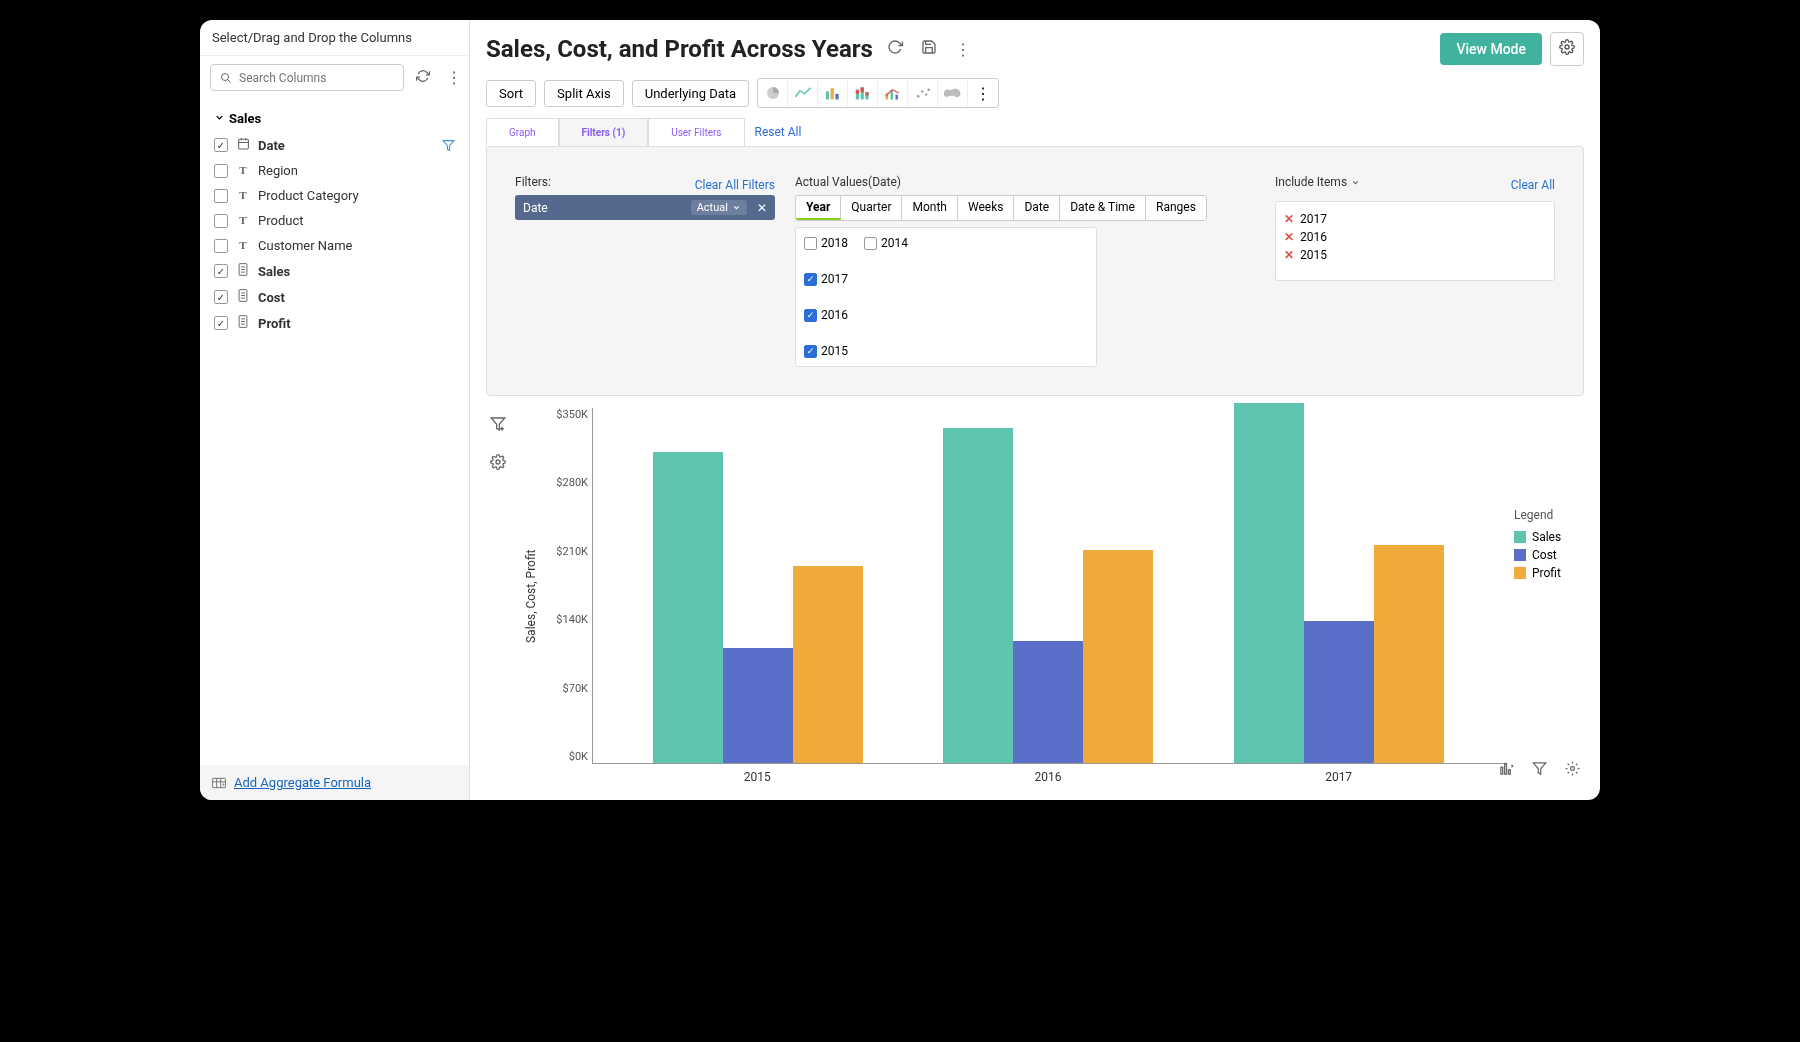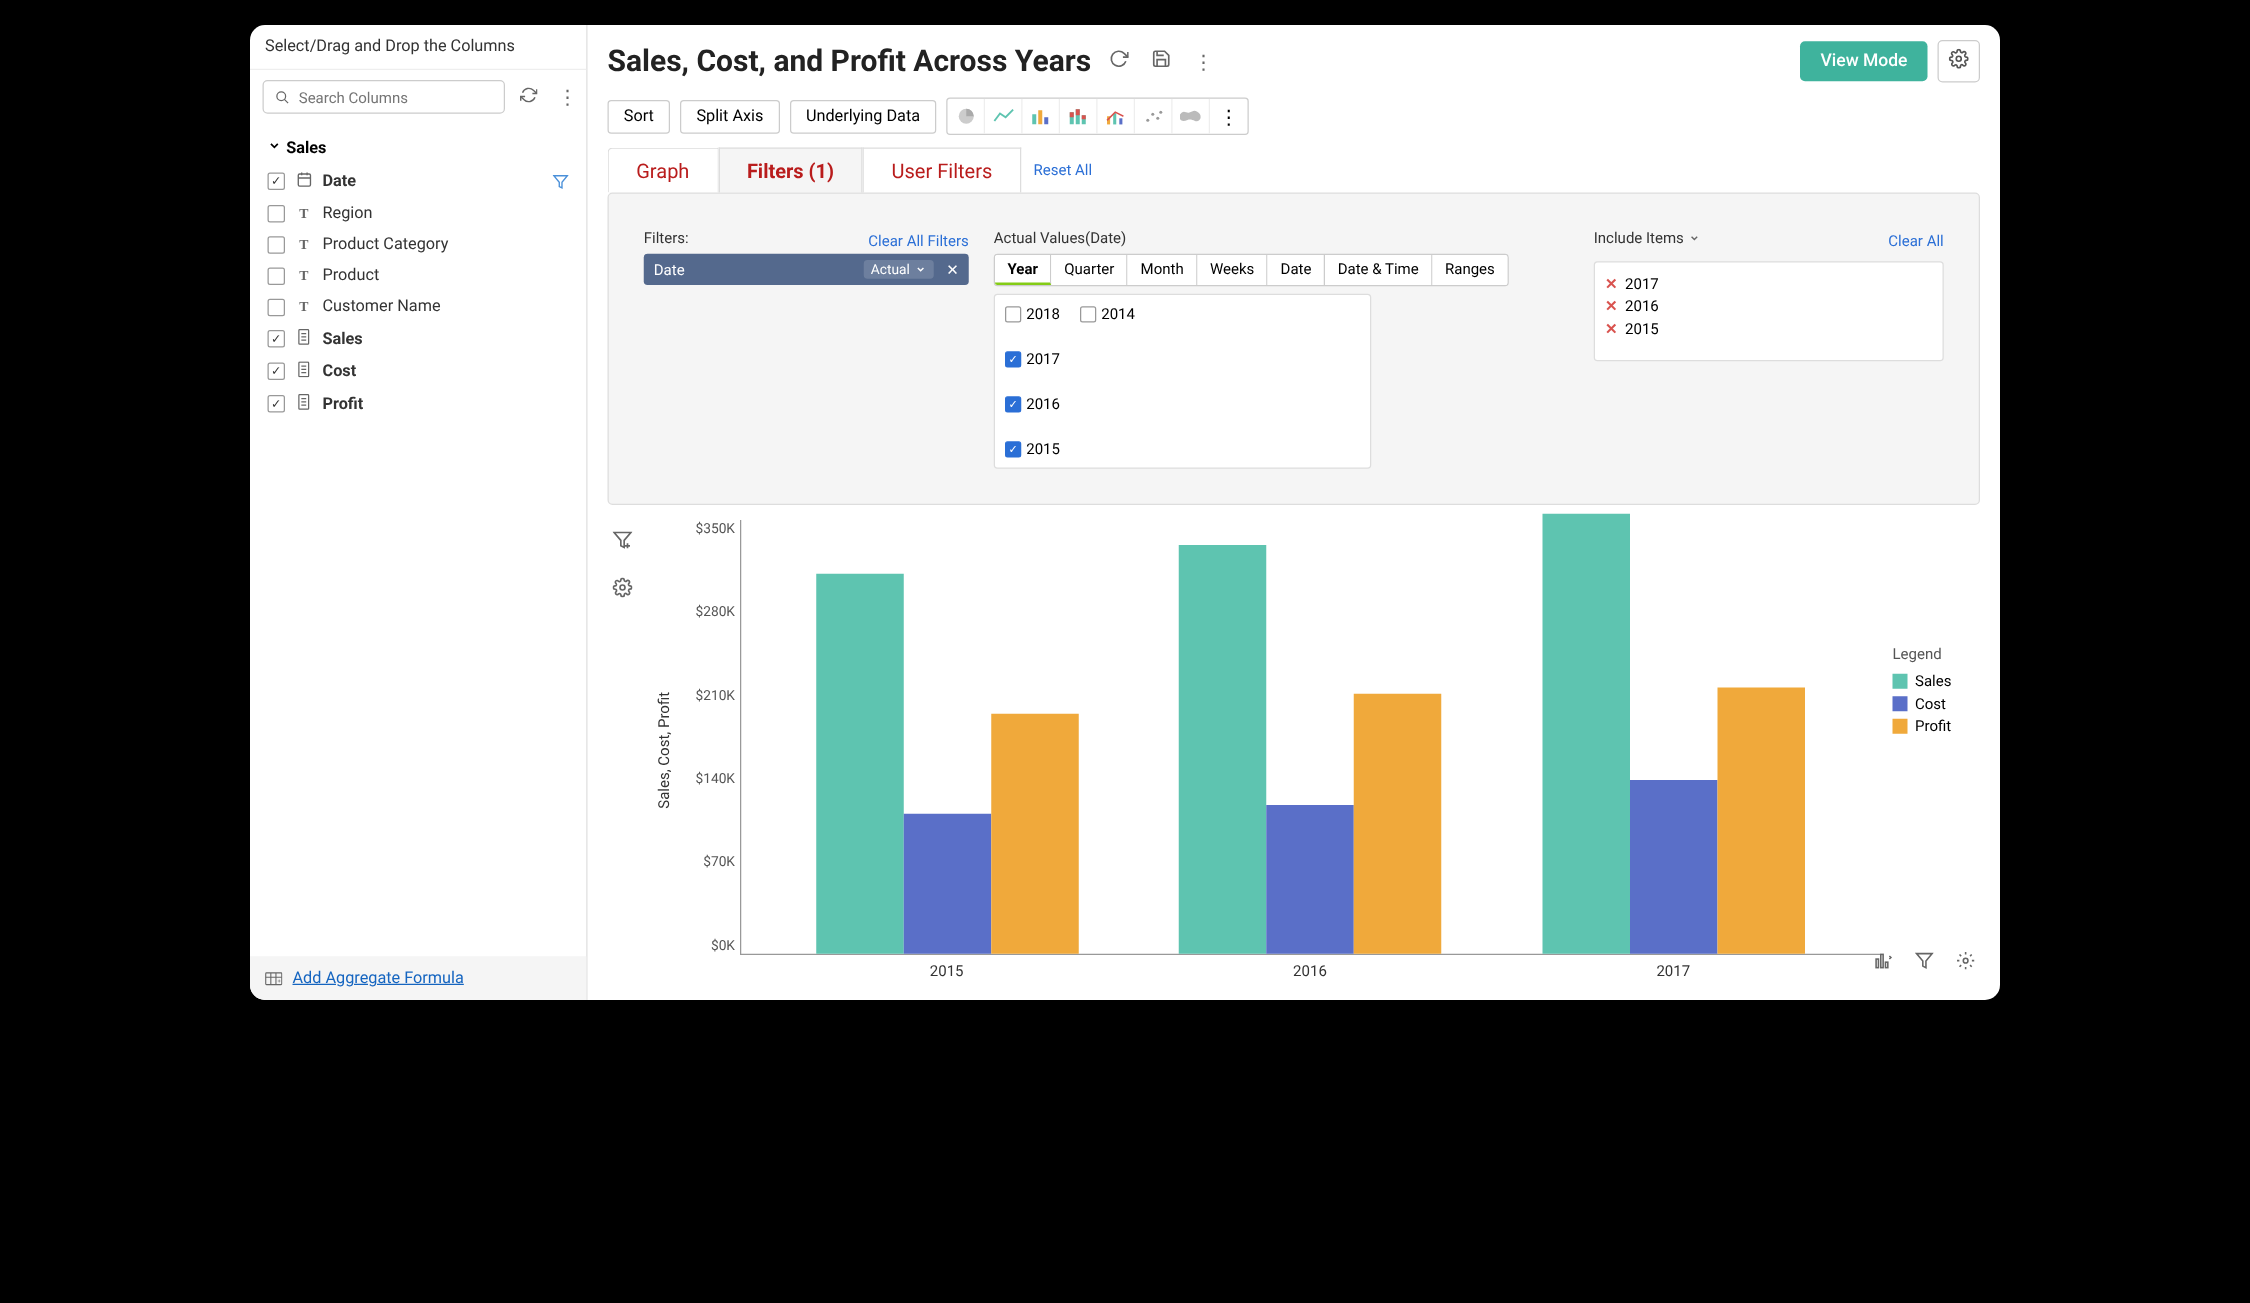--- a/index.html
+++ b/index.html
@@ -27,21 +27,21 @@
 .title-grp{display:flex;align-items:center;gap:10px}
 .title{font-size:24px;font-weight:700;color:#222}
 .view-btn{background:#3fb39d;color:#fff;border:none;padding:8px 16px;font-size:14px;font-weight:500;border-radius:4px;cursor:pointer}
 .gear-btn{border:1px solid #ccc;border-radius:4px;padding:6px 8px;cursor:pointer;background:#fff}
 .toolbar{display:flex;align-items:center;gap:8px;padding:0 16px 10px}
 .tbtn{border:1px solid #ccc;background:#fff;padding:5px 12px;font-size:13px;border-radius:3px;cursor:pointer}
 .chart-types{display:flex;border:1px solid #ccc;border-radius:3px;overflow:hidden}
 .ct{width:30px;height:28px;display:flex;align-items:center;justify-content:center;border-right:1px solid #eee;cursor:pointer}
 .ct:last-child{border-right:none}
 .tabs-row{display:flex;align-items:center;padding:0 16px;gap:0}
-.tab{padding:8px 22px;font-size:16px;border:1px solid #ddd;border-bottom:none;background:#fff;cursor:pointer;color:#b91c1c}
+.tab{padding:8px 22px;font-size:10px;border:1px solid #ddd;border-bottom:none;background:#fff;cursor:pointer;color:#8b5cf6}
 .tab:first-child{border-top-left-radius:4px}
 .tab.active{font-weight:700;background:#f5f5f5}
 .reset-all{font-size:12px;color:#2b6fd6;margin-left:10px;cursor:pointer}
 .filters-panel{margin:0 16px;background:#f5f5f5;border:1px solid #ddd;border-radius:4px;padding:28px;display:flex;gap:20px}
 .fcol{display:flex;flex-direction:column}
 .fcol.small{width:260px}
 .fcol.mid{flex:1}
 .fcol.right{width:280px}
 .flabel{font-size:12px;color:#333;margin-bottom:6px}
 .flabel-row{display:flex;justify-content:space-between;align-items:center}

